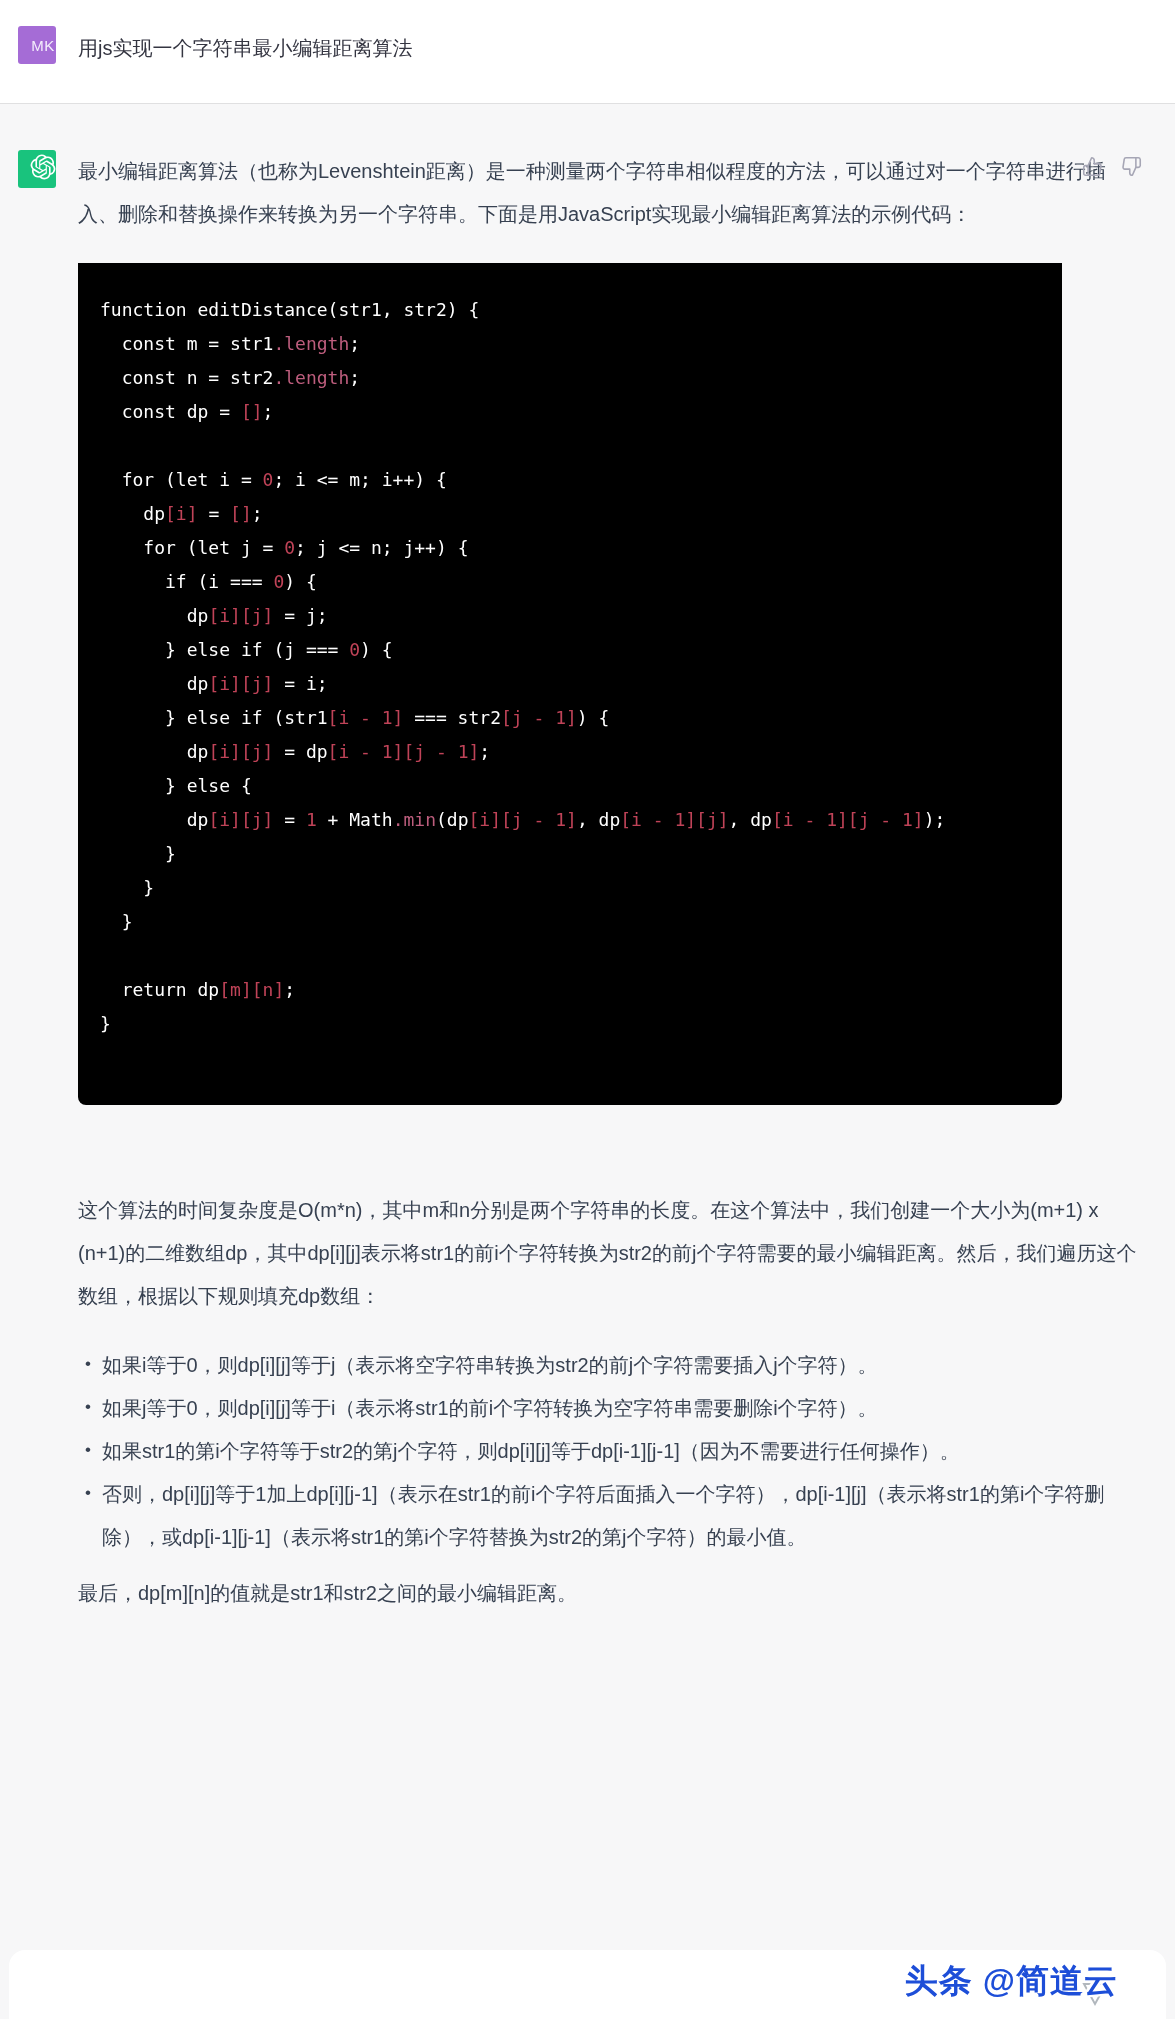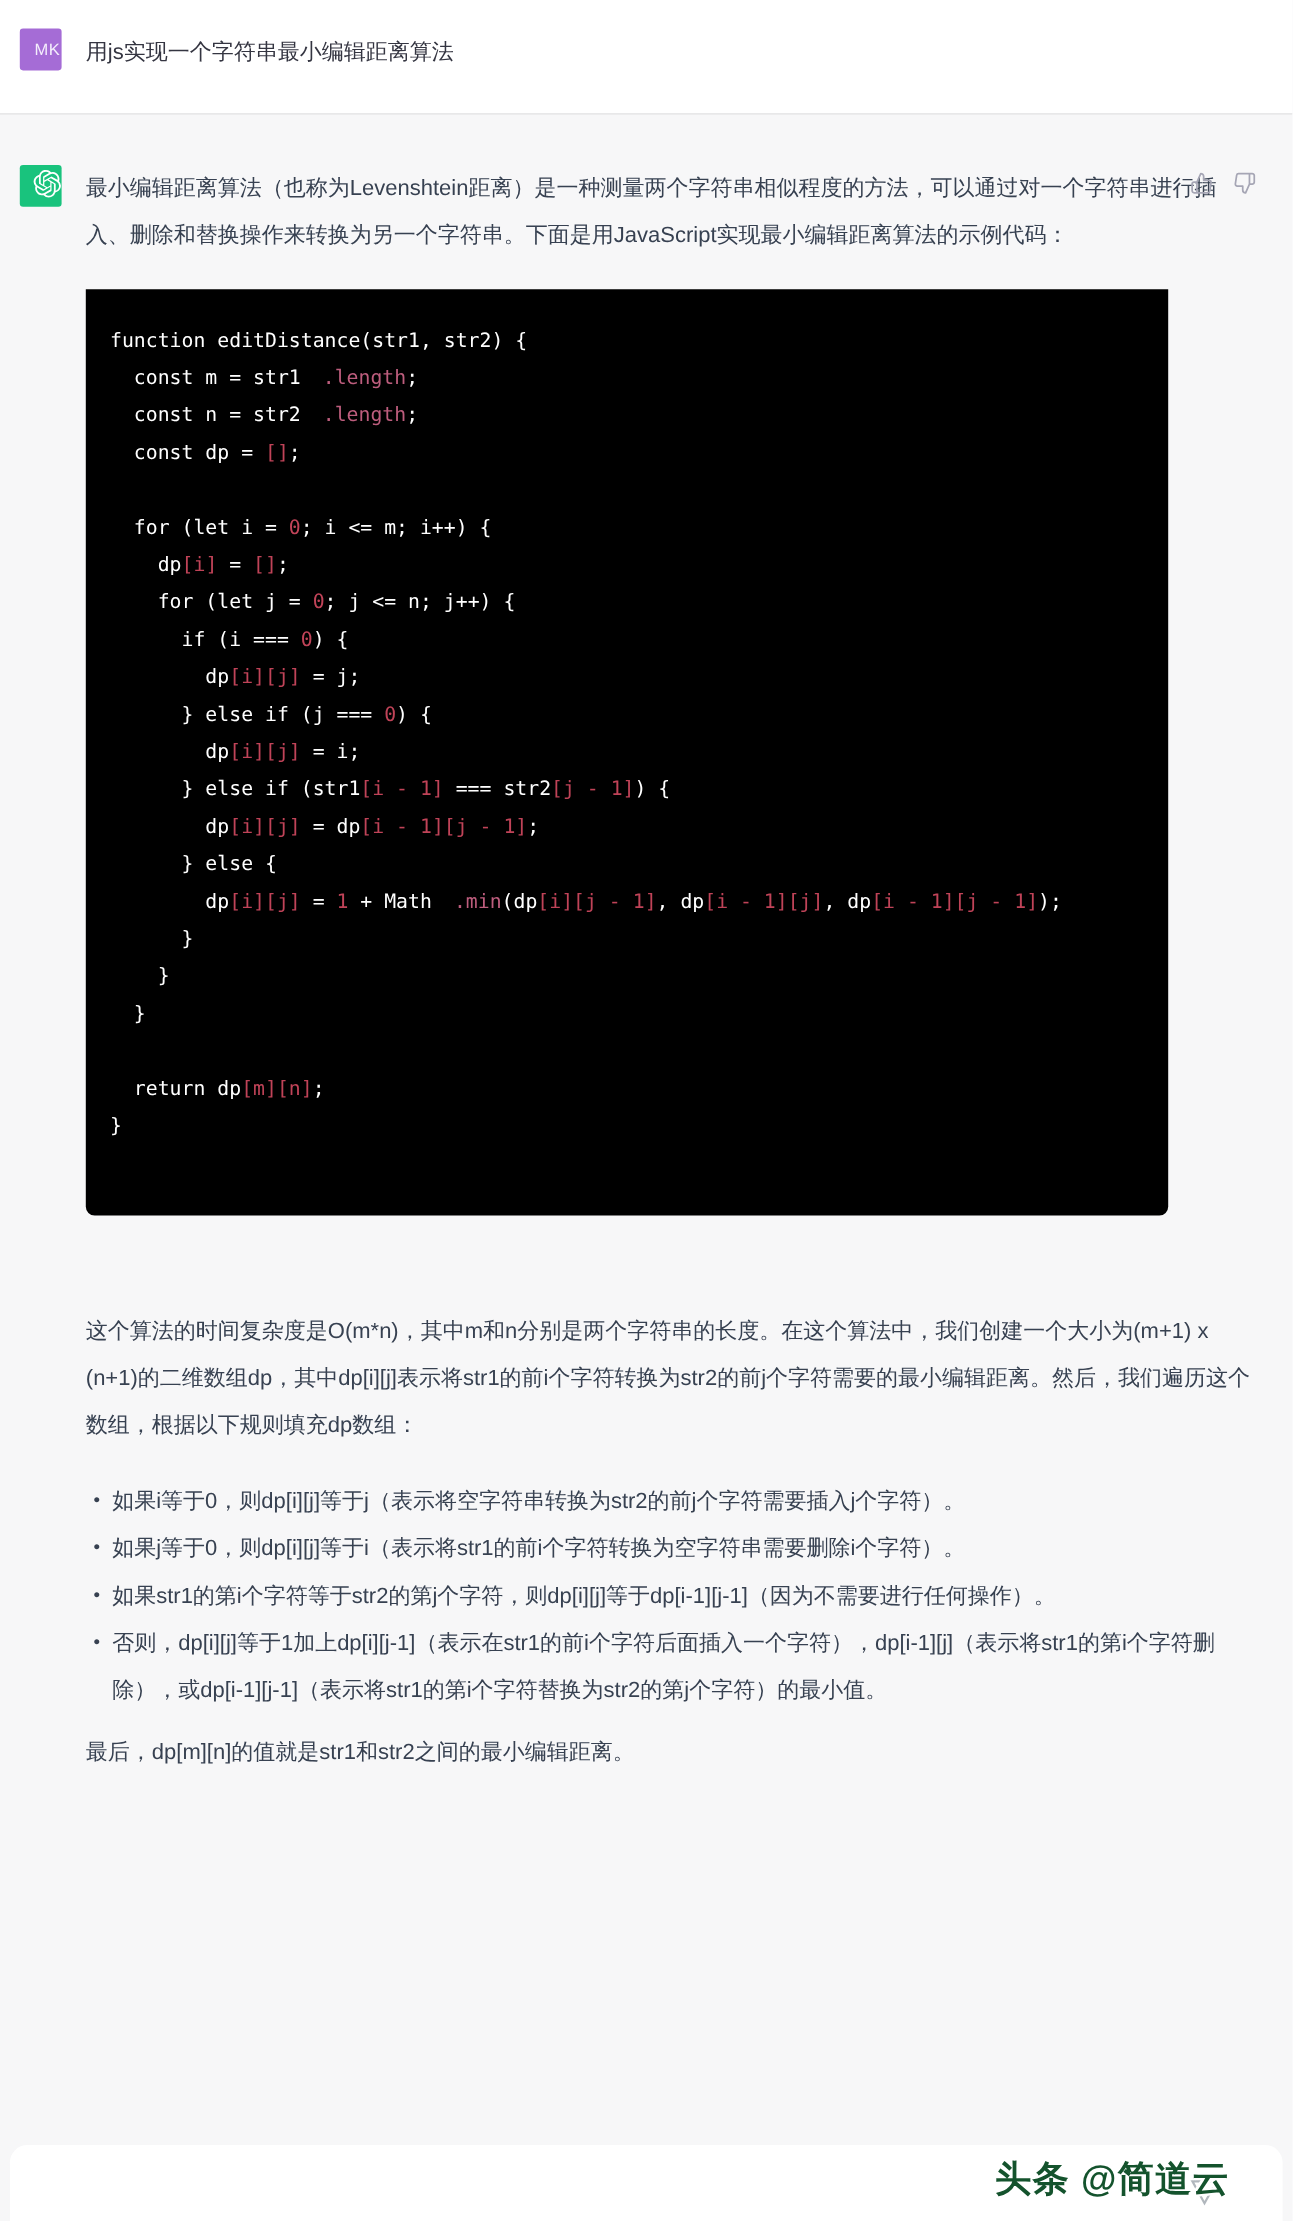--- a/index.html
+++ b/index.html
@@ -45,40 +45,40 @@
   }
   .code-body{
     background:#000000; border-radius:0 0 8px 8px;
     padding:30px 20px 64px 22px;
   }
   .code-line{
     font-family:"DejaVu Sans Mono","Liberation Mono",monospace;
     font-size:18px; height:34px; line-height:34px; white-space:pre; color:#ffffff;
   }
   .tok-p{ color:#ffffff; }
-  .tok-a{ color:#bd5d7d;margin-left:20px; }
+  .tok-a{ color:#bd5d7d; }
   .tok-b{ color:#c04358; }
   
   .rules{ list-style:none; margin:26px 0 0 24px; }
   .rules li{
     position:relative; font-size:20px; line-height:43px; color:#374151;
   }
   .rules li::before{
     content:"\2022"; position:absolute; left:-17px; top:-2px;
     font-size:17px; color:#374151;
   }
   .conclusion{ margin-top:13px; }
   
   .input-band{
     position:absolute; left:9px; right:9px; bottom:0; height:69px;
     background:#ffffff; border-radius:16px 16px 0 0;
   }
   .watermark{
     position:absolute; right:48px; top:9px;
-    font-size:33px; font-weight:700; color:#14532d; letter-spacing:1px;
+    font-size:33px; font-weight:700; color:#1d4ed8; letter-spacing:1px;
     text-shadow:-2px 0 #fff, 2px 0 #fff, 0 -2px #fff, 0 2px #fff,
                 -2px -2px #fff, 2px 2px #fff, -2px 2px #fff, 2px -2px #fff;
     white-space:nowrap;
   }
   .scroll-arrow{ position:absolute; right:57px; bottom:8px; opacity:.75; }
 </style>
 </head>
 <body>
 
 <div class="user-section">

